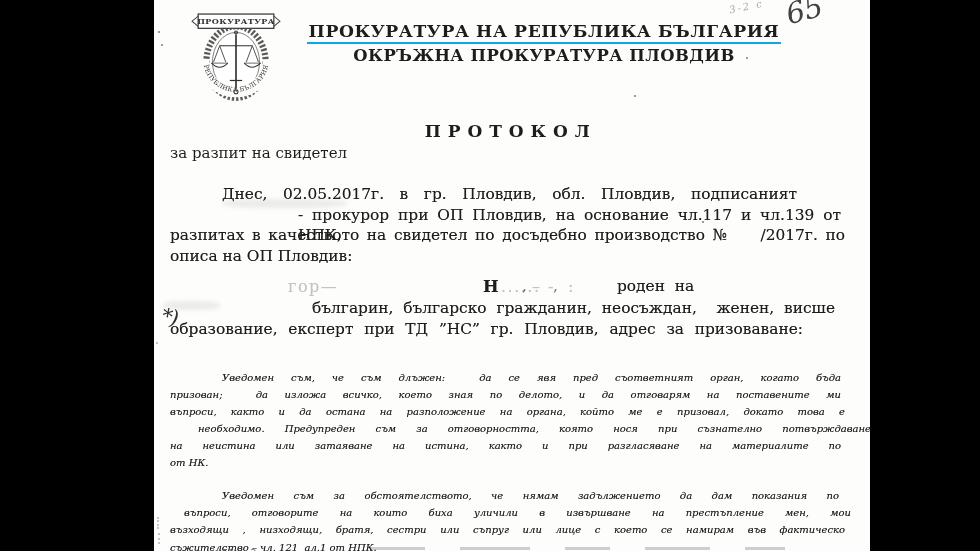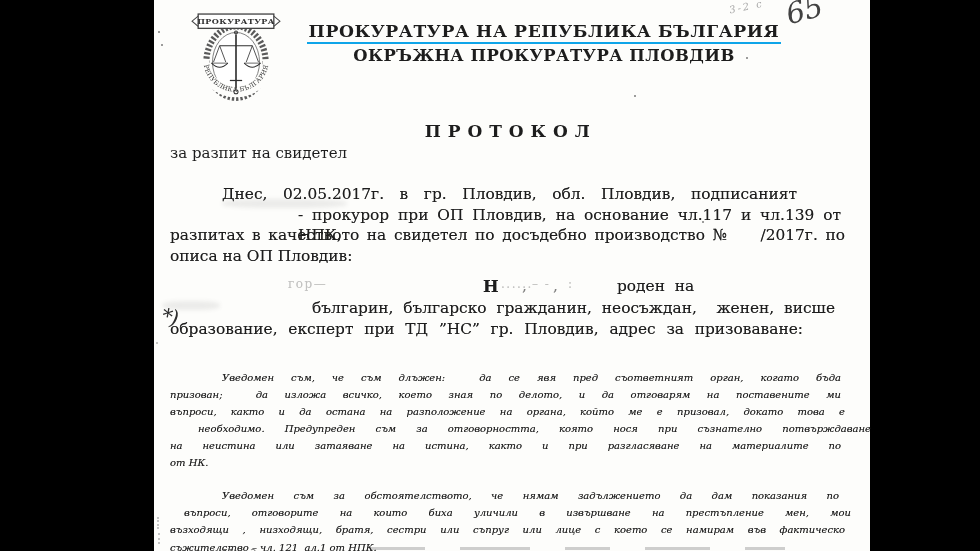--- a/index.html
+++ b/index.html
@@ -30,21 +30,21 @@
   .tline.j{text-align:justify;text-align-last:justify;}
   .p-intro{top:184px;} .p-intro .tline{height:20.6px;line-height:20.6px;font-size:15.4px;}
   .p-name{top:298px;}  .p-name .tline{height:20.5px;line-height:20.5px;font-size:15.4px;}
   .it .tline{font-style:italic;font-size:10px;}
   .p-it1{top:369px;} .p-it1 .tline{height:17px;line-height:17px;}
   .p-it2{top:487px;} .p-it2 .tline{height:17.2px;line-height:17.2px;}
   
   .nameline{left:16px;top:277px;width:675px;height:21px;}
   .fr{top:0;font-size:15.4px;white-space:pre;text-shadow:0 0 .5px rgba(25,25,25,.55);}
   .fr.init{font-weight:bold;font-size:16.5px;}
-  .fr.faint{opacity:.26;filter:blur(.4px);font-size:12px;letter-spacing:1.5px;}
+  .fr.faint{opacity:.26;filter:blur(.4px);font-size:16px;letter-spacing:1.5px;}
   .fr.dim{opacity:.55;}
   
   .clip{left:16px;top:546px;width:675px;height:5px;overflow:hidden;opacity:.65;filter:blur(.3px);}
   .clip span{position:absolute;left:52px;top:0;font-style:italic;font-size:13.6px;line-height:17px;}
   .wsm{top:1px;height:3px;background:#333;opacity:.35;filter:blur(.6px);}
   
   .smudge{background:#555;opacity:.10;filter:blur(2px);border-radius:40%;}
   .sm1{left:68px;top:199px;width:125px;height:9px;}
   .sm2{left:8px;top:301px;width:58px;height:9px;}
   .sp{width:2px;height:2px;background:#444;border-radius:50%;opacity:.7;}

